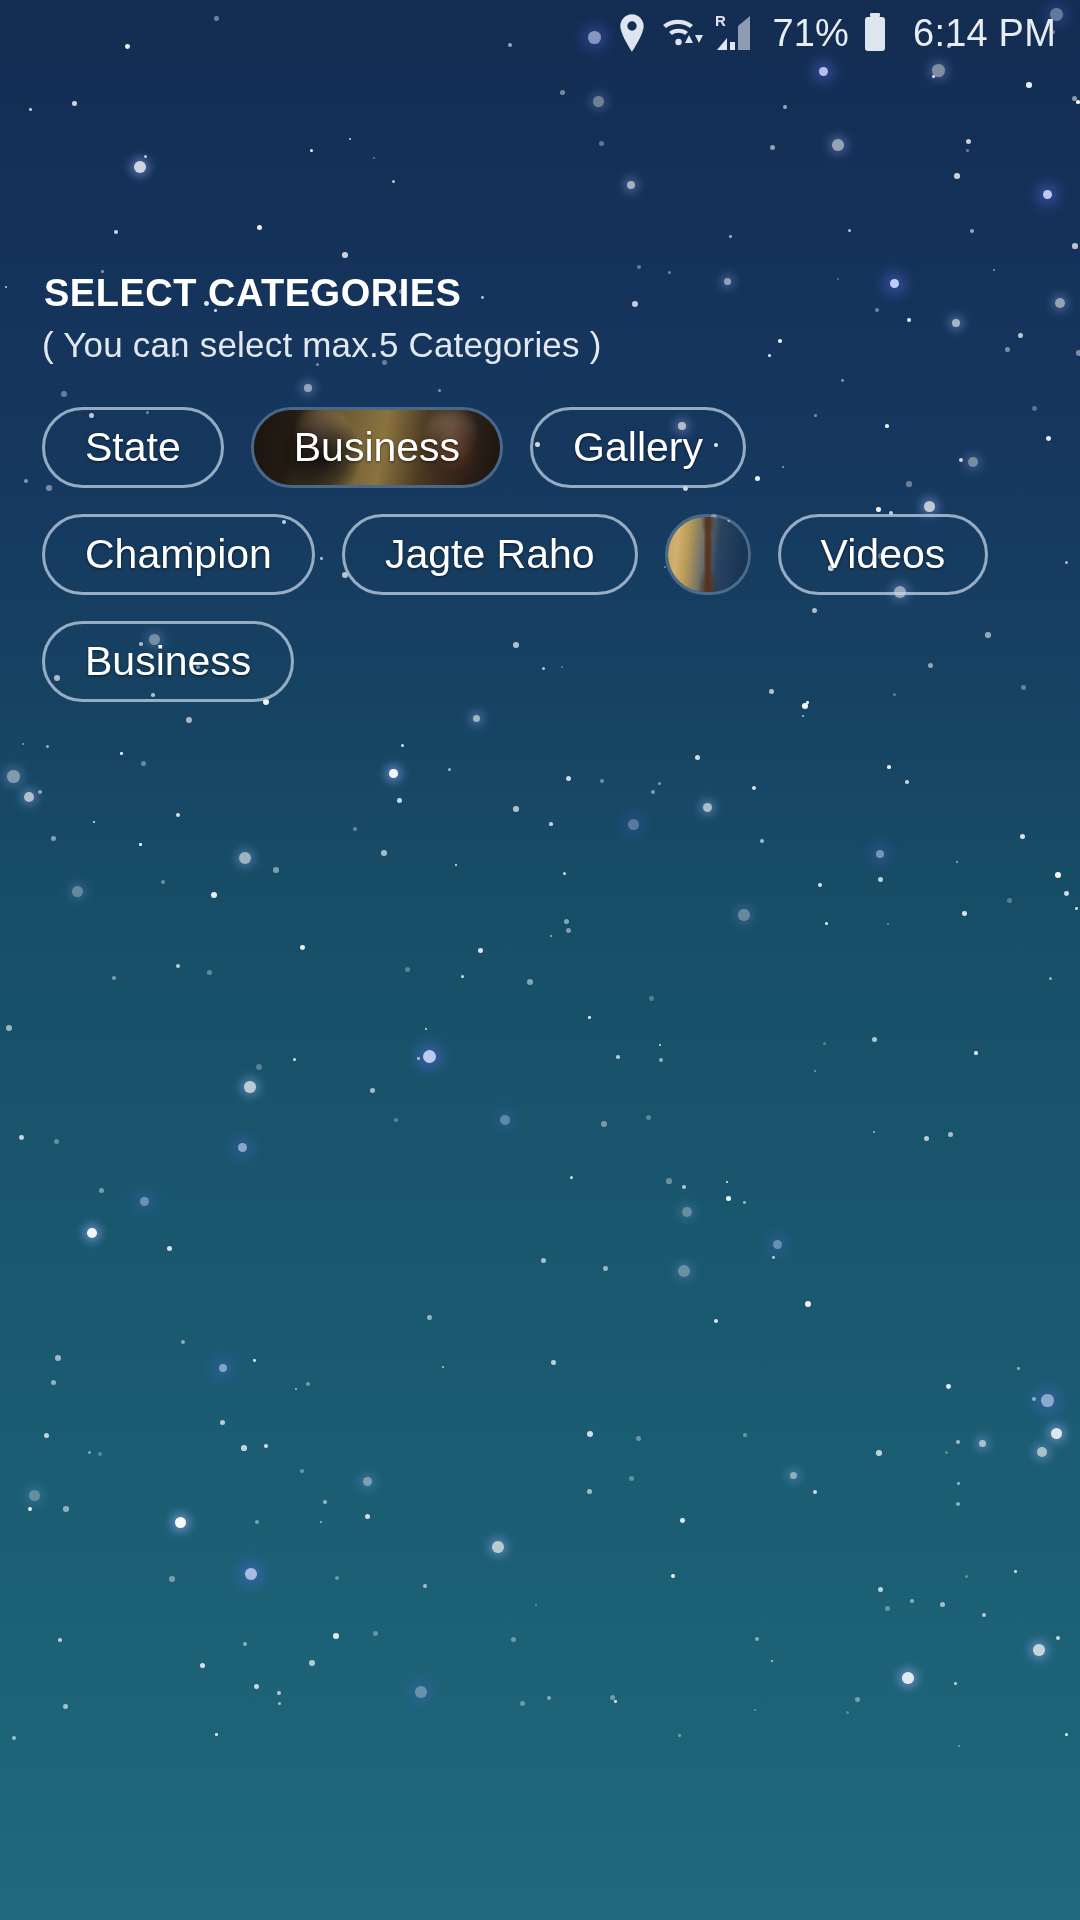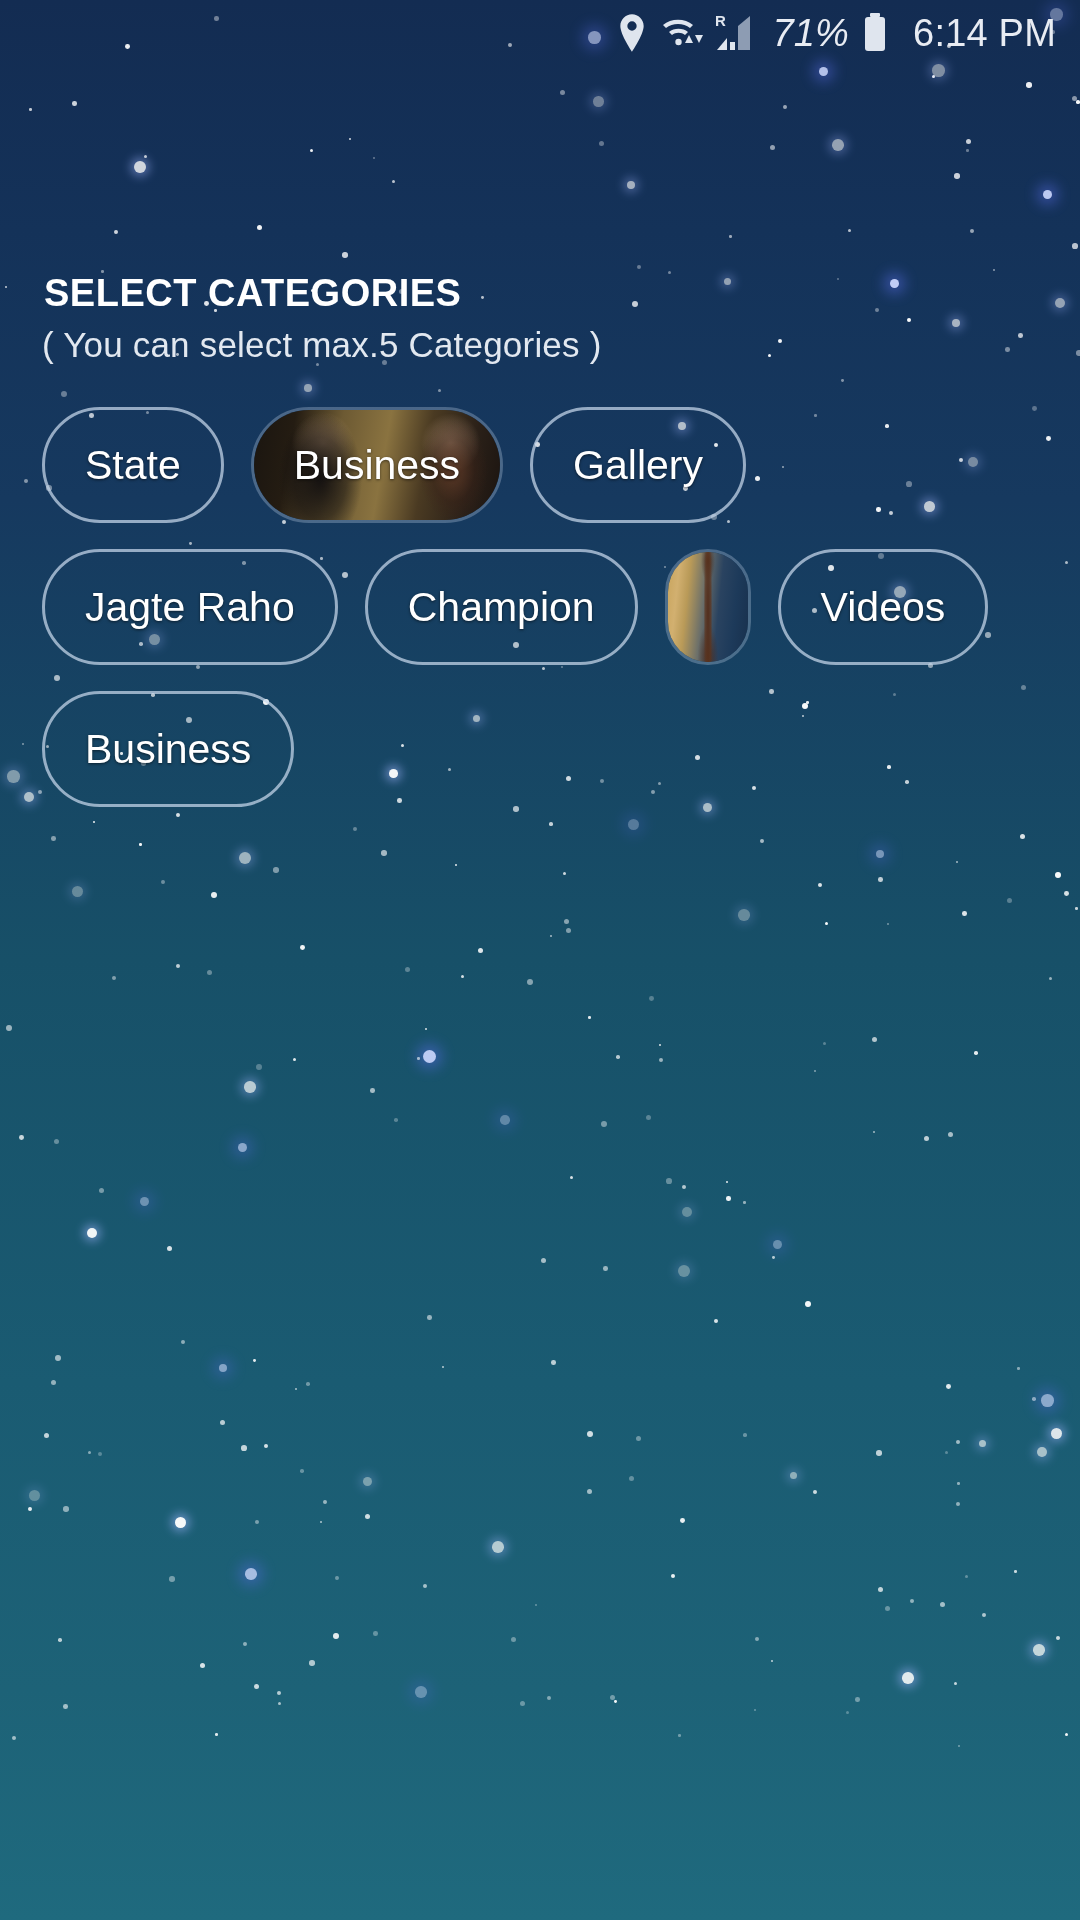--- a/index.html
+++ b/index.html
@@ -62,21 +62,21 @@
     display: flex;
     align-items: center;
     margin-left: 13px;
   }
   .sb-text {
     font-size: 37px;
     letter-spacing: 0.2px;
     color: #e8ecf3;
   }
   #sb-time { font-size: 38px; margin-left: 12px; }
-  #sb-battpct { font-size: 38px; font-style: italic; }
+  #sb-battpct { font-size: 38px; }
 
   
   #appbar {
     position: absolute;
     top: 66px; left: 0; right: 0;
     height: 185px;
     z-index: 5;
   }
   #back-btn {
     position: absolute;
@@ -129,21 +129,21 @@
   }
 
   #chips {
     margin: 42px 0 0 42px;
     width: 1000px;
     display: flex;
     flex-wrap: wrap;
     gap: 26px 27px;
   }
   .chip {
-    height: 116px;
+    height: 81px;
     border-radius: 60px;
     display: flex;
     align-items: center;
     justify-content: center;
     box-sizing: border-box;
     padding: 0 40px;
     position: relative;
     overflow: hidden;
     cursor: pointer;
   }
@@ -613,24 +613,24 @@
           <span class="chip-label">State</span>
         </div>
         <div class="chip selected">
           <div class="chip-img img-gallery"></div>
           <span class="chip-label">Business</span>
         </div>
         <div class="chip unselected">
           <span class="chip-label">Gallery</span>
         </div>
         <div class="chip unselected">
+          <span class="chip-label">Champion</span>
+        </div>
+        <div class="chip unselected">
           <span class="chip-label">Jagte Raho</span>
-        </div>
-        <div class="chip unselected">
-          <span class="chip-label">Champion</span>
         </div>
         <div class="chip selected">
           <div class="chip-img img-international"></div>
         </div>
         <div class="chip unselected">
           <span class="chip-label">Videos</span>
         </div>
         <div class="chip unselected">
           <span class="chip-label">Business</span>
         </div>

